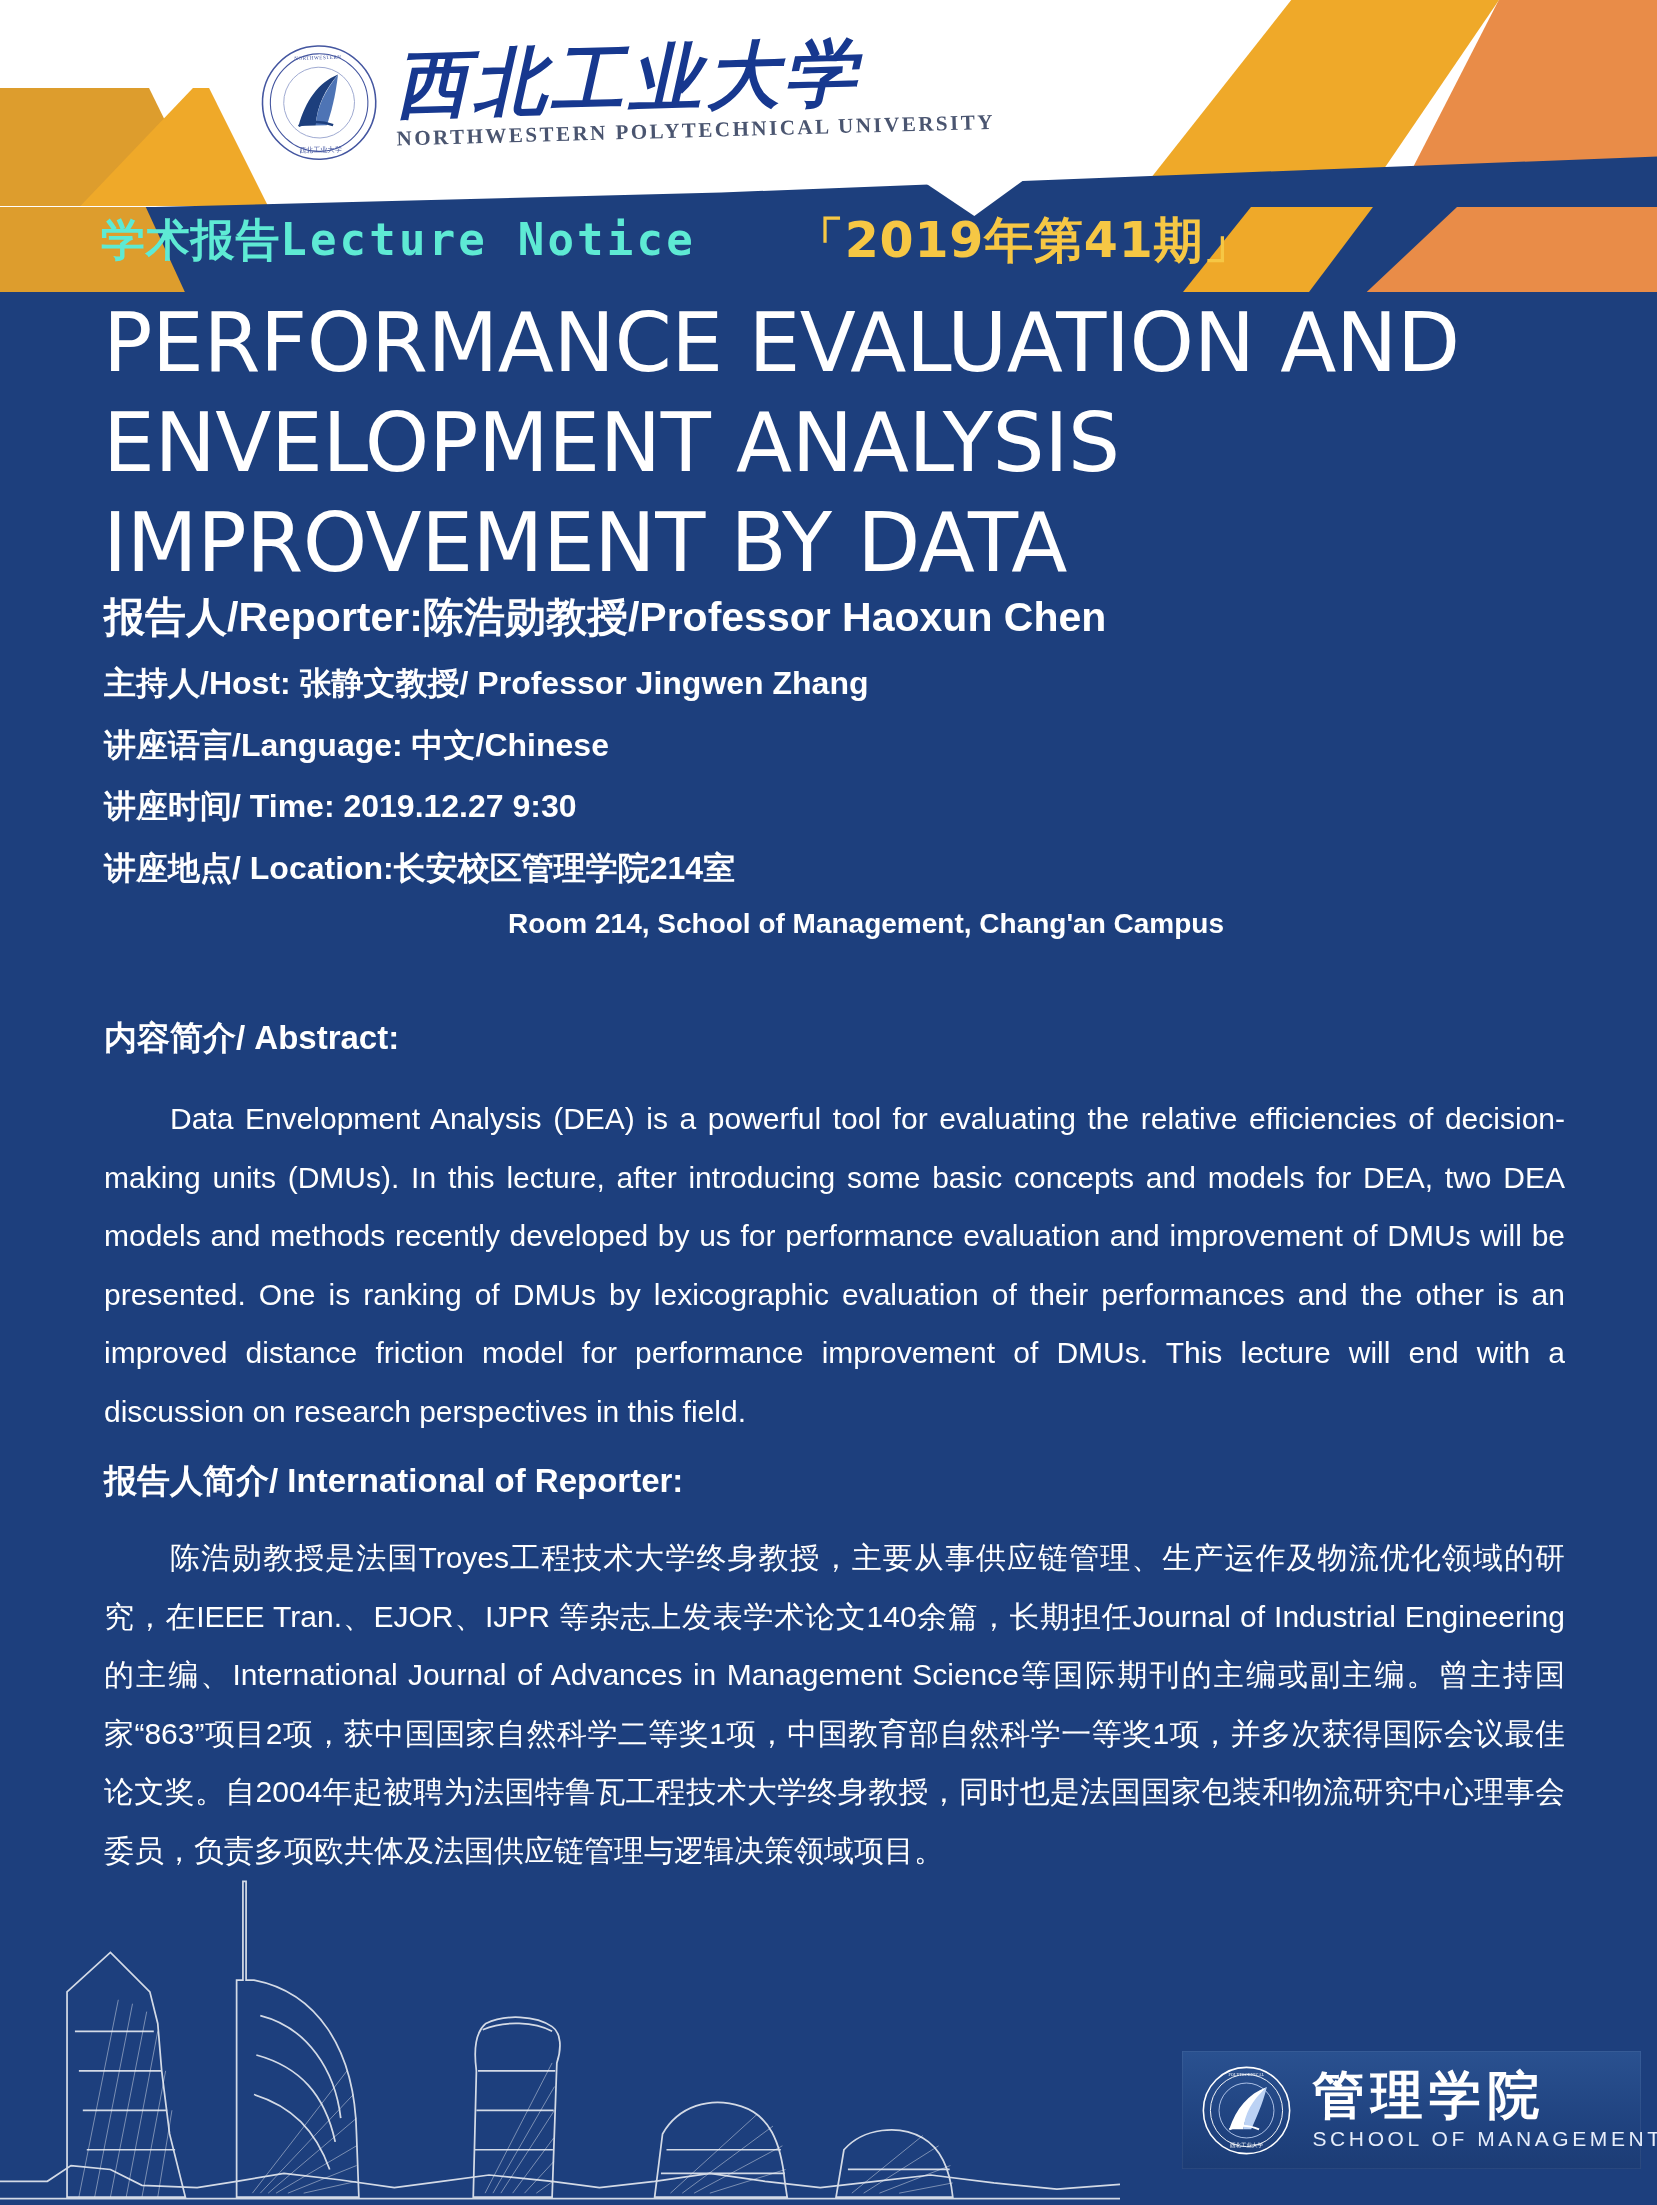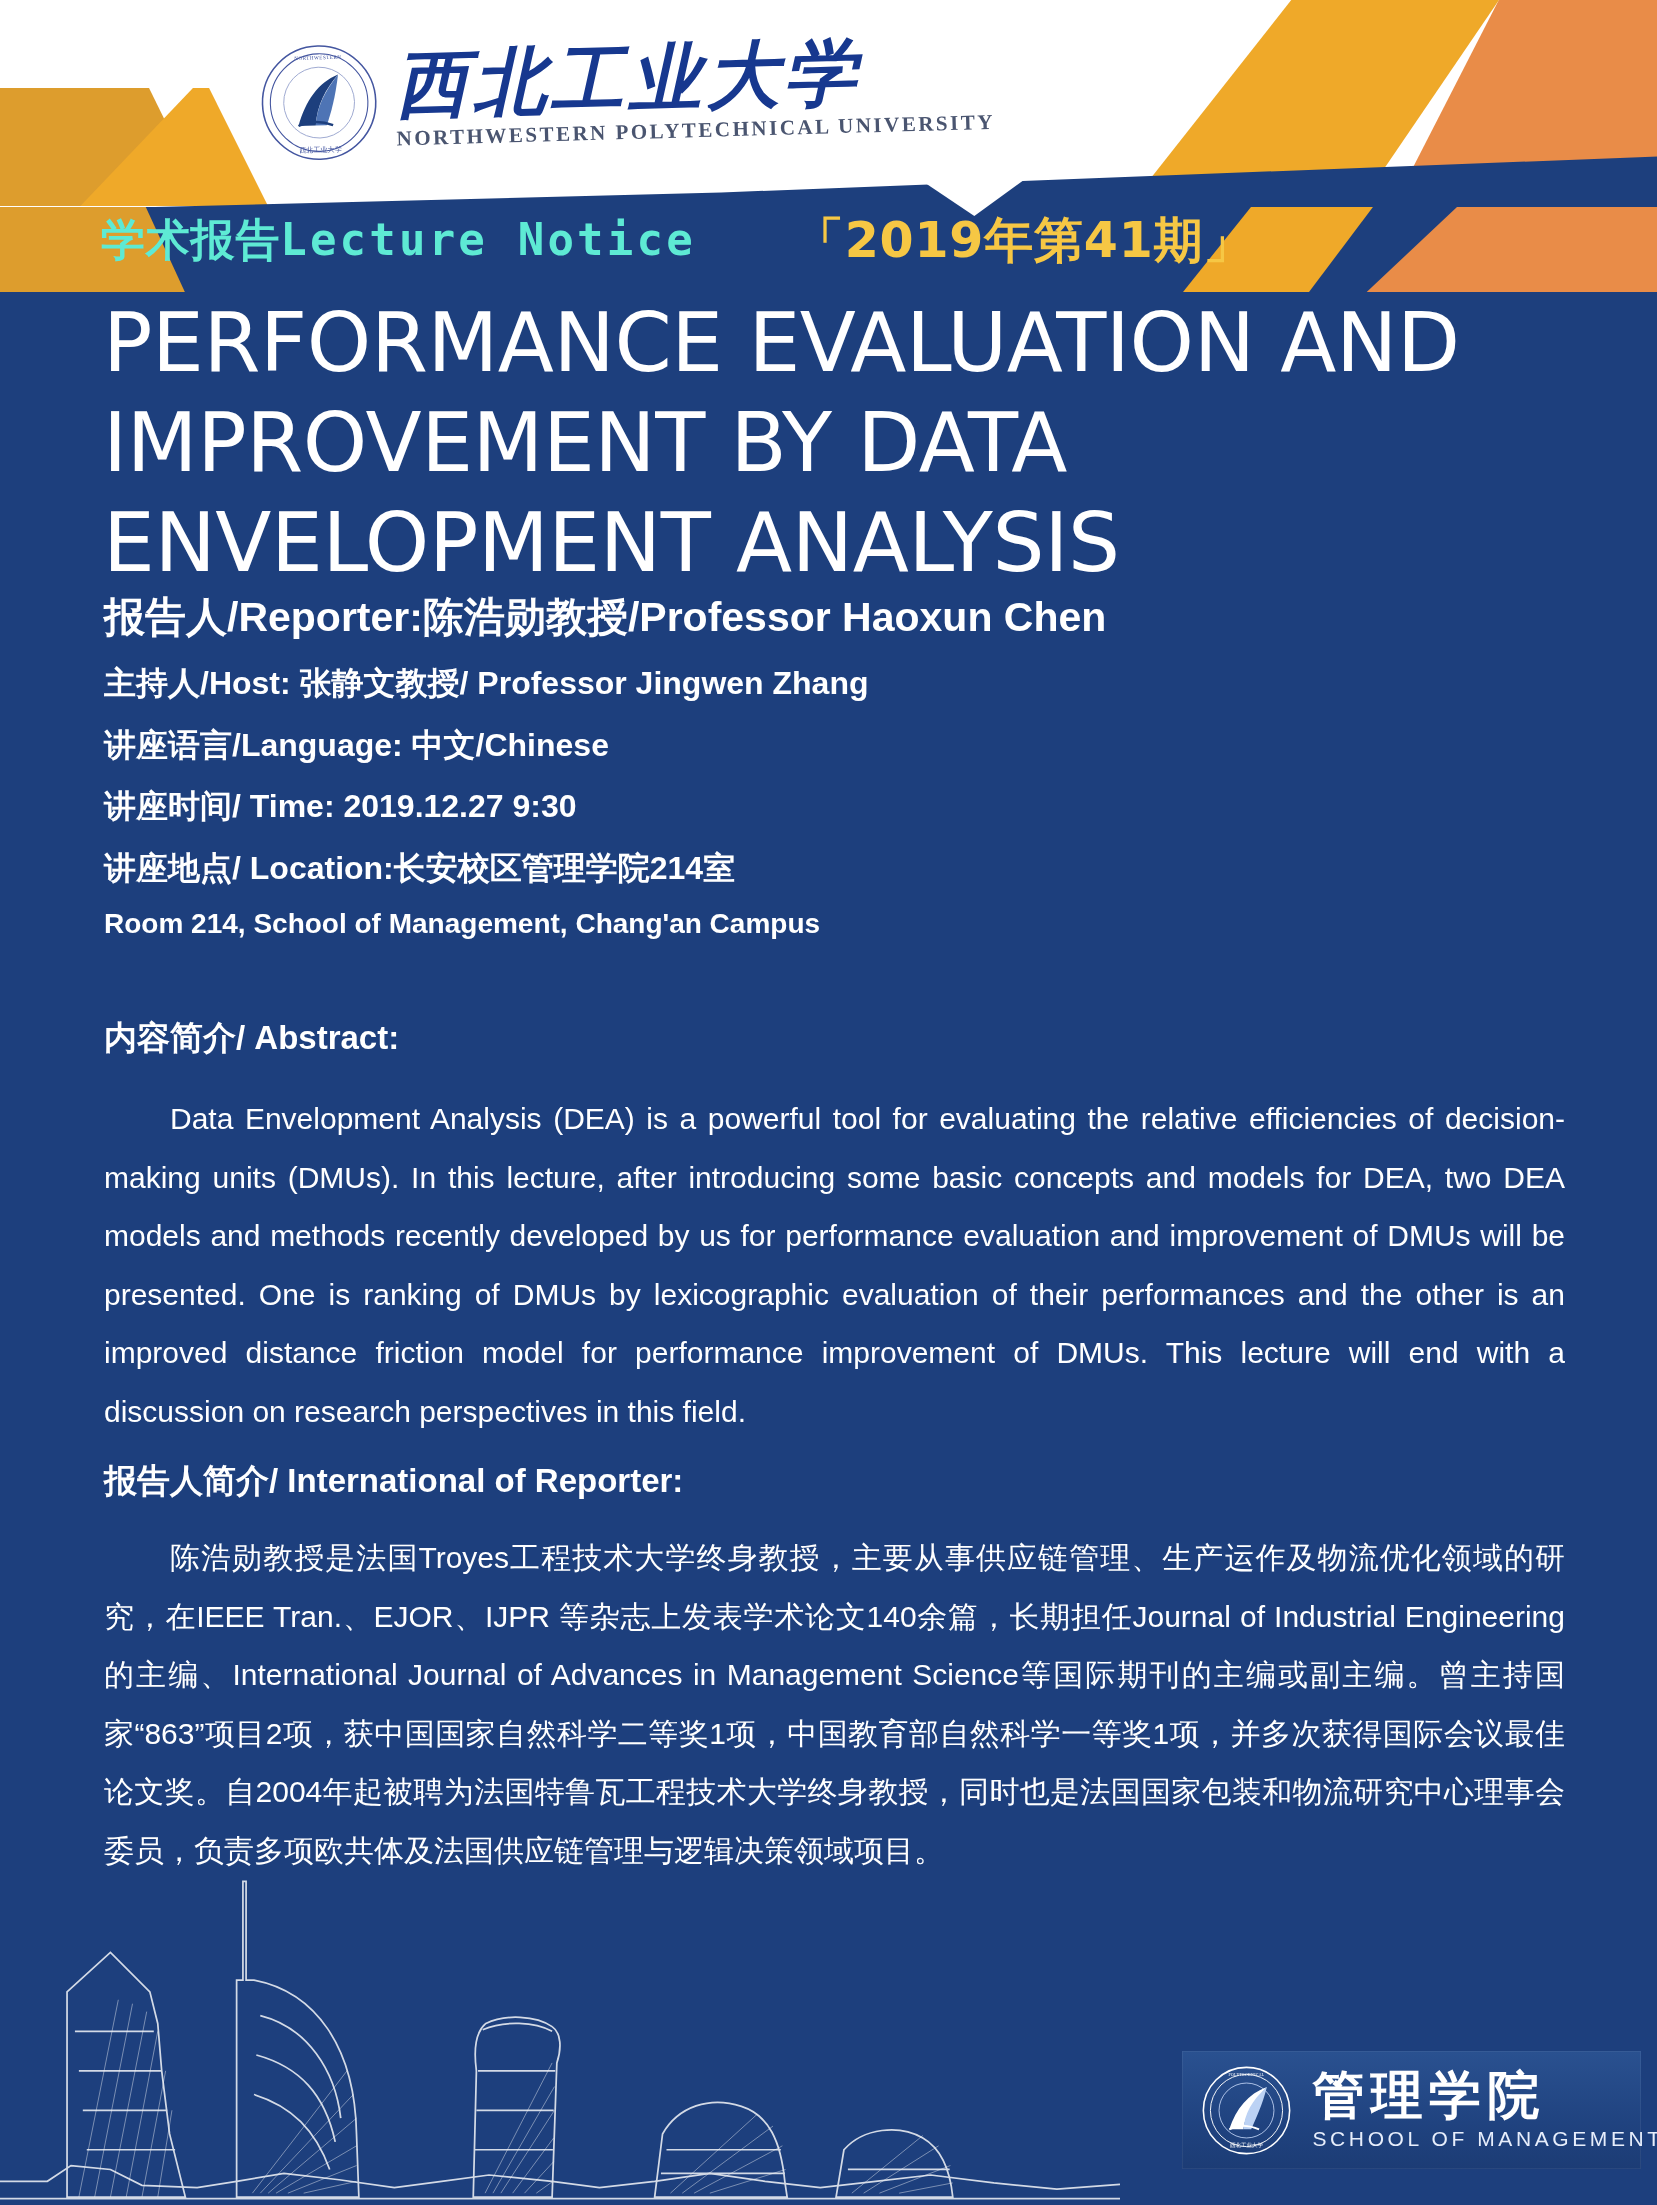--- a/index.html
+++ b/index.html
@@ -169,21 +169,21 @@
     position:absolute; left:104px; top:590px;
     width:1467px; z-index:6; color:#ffffff;
   }
   .d-line { margin-bottom:17.4px; white-space:nowrap; }
   .d-reporter {
     font-size:41px; font-weight:700; letter-spacing:0px;
   }
   .d-sub { font-size:32px; font-weight:700; }
   .d-room {
     font-size:28px; font-weight:700;
-    text-align:left;
+    text-align:right;
     width:1120px;
     margin-top:11px;
     white-space:nowrap;
   }
 
   
   .sec-head {
     position:absolute; left:104px;
     color:#ffffff; font-size:33px; font-weight:700;
     z-index:6; white-space:nowrap;
@@ -288,22 +288,22 @@
 
   <div class="notice-row">
     <div class="notice-zh-en">
       <span>学术报告</span><span class="notice-en">Lecture Notice</span>
     </div>
     <div class="issue-badge">「2019年第41期」</div>
   </div>
 
   <div class="main-title">
     <span class="tl">PERFORMANCE EVALUATION AND</span>
+    <span class="tl">ENVELOPMENT ANALYSIS</span>
     <span class="tl">IMPROVEMENT BY DATA</span>
-    <span class="tl">ENVELOPMENT ANALYSIS</span>
   </div>
 
   <div class="details">
     <div class="d-line d-reporter">报告人/Reporter:陈浩勋教授/Professor Haoxun Chen</div>
     <div class="d-line d-sub">主持人/Host: 张静文教授/ Professor  Jingwen Zhang</div>
     <div class="d-line d-sub">讲座语言/Language: 中文/Chinese</div>
     <div class="d-line d-sub">讲座时间/ Time: 2019.12.27 9:30</div>
     <div class="d-line d-sub">讲座地点/ Location:长安校区管理学院214室</div>
     <div class="d-room">Room 214, School of Management, Chang'an Campus</div>
   </div>

